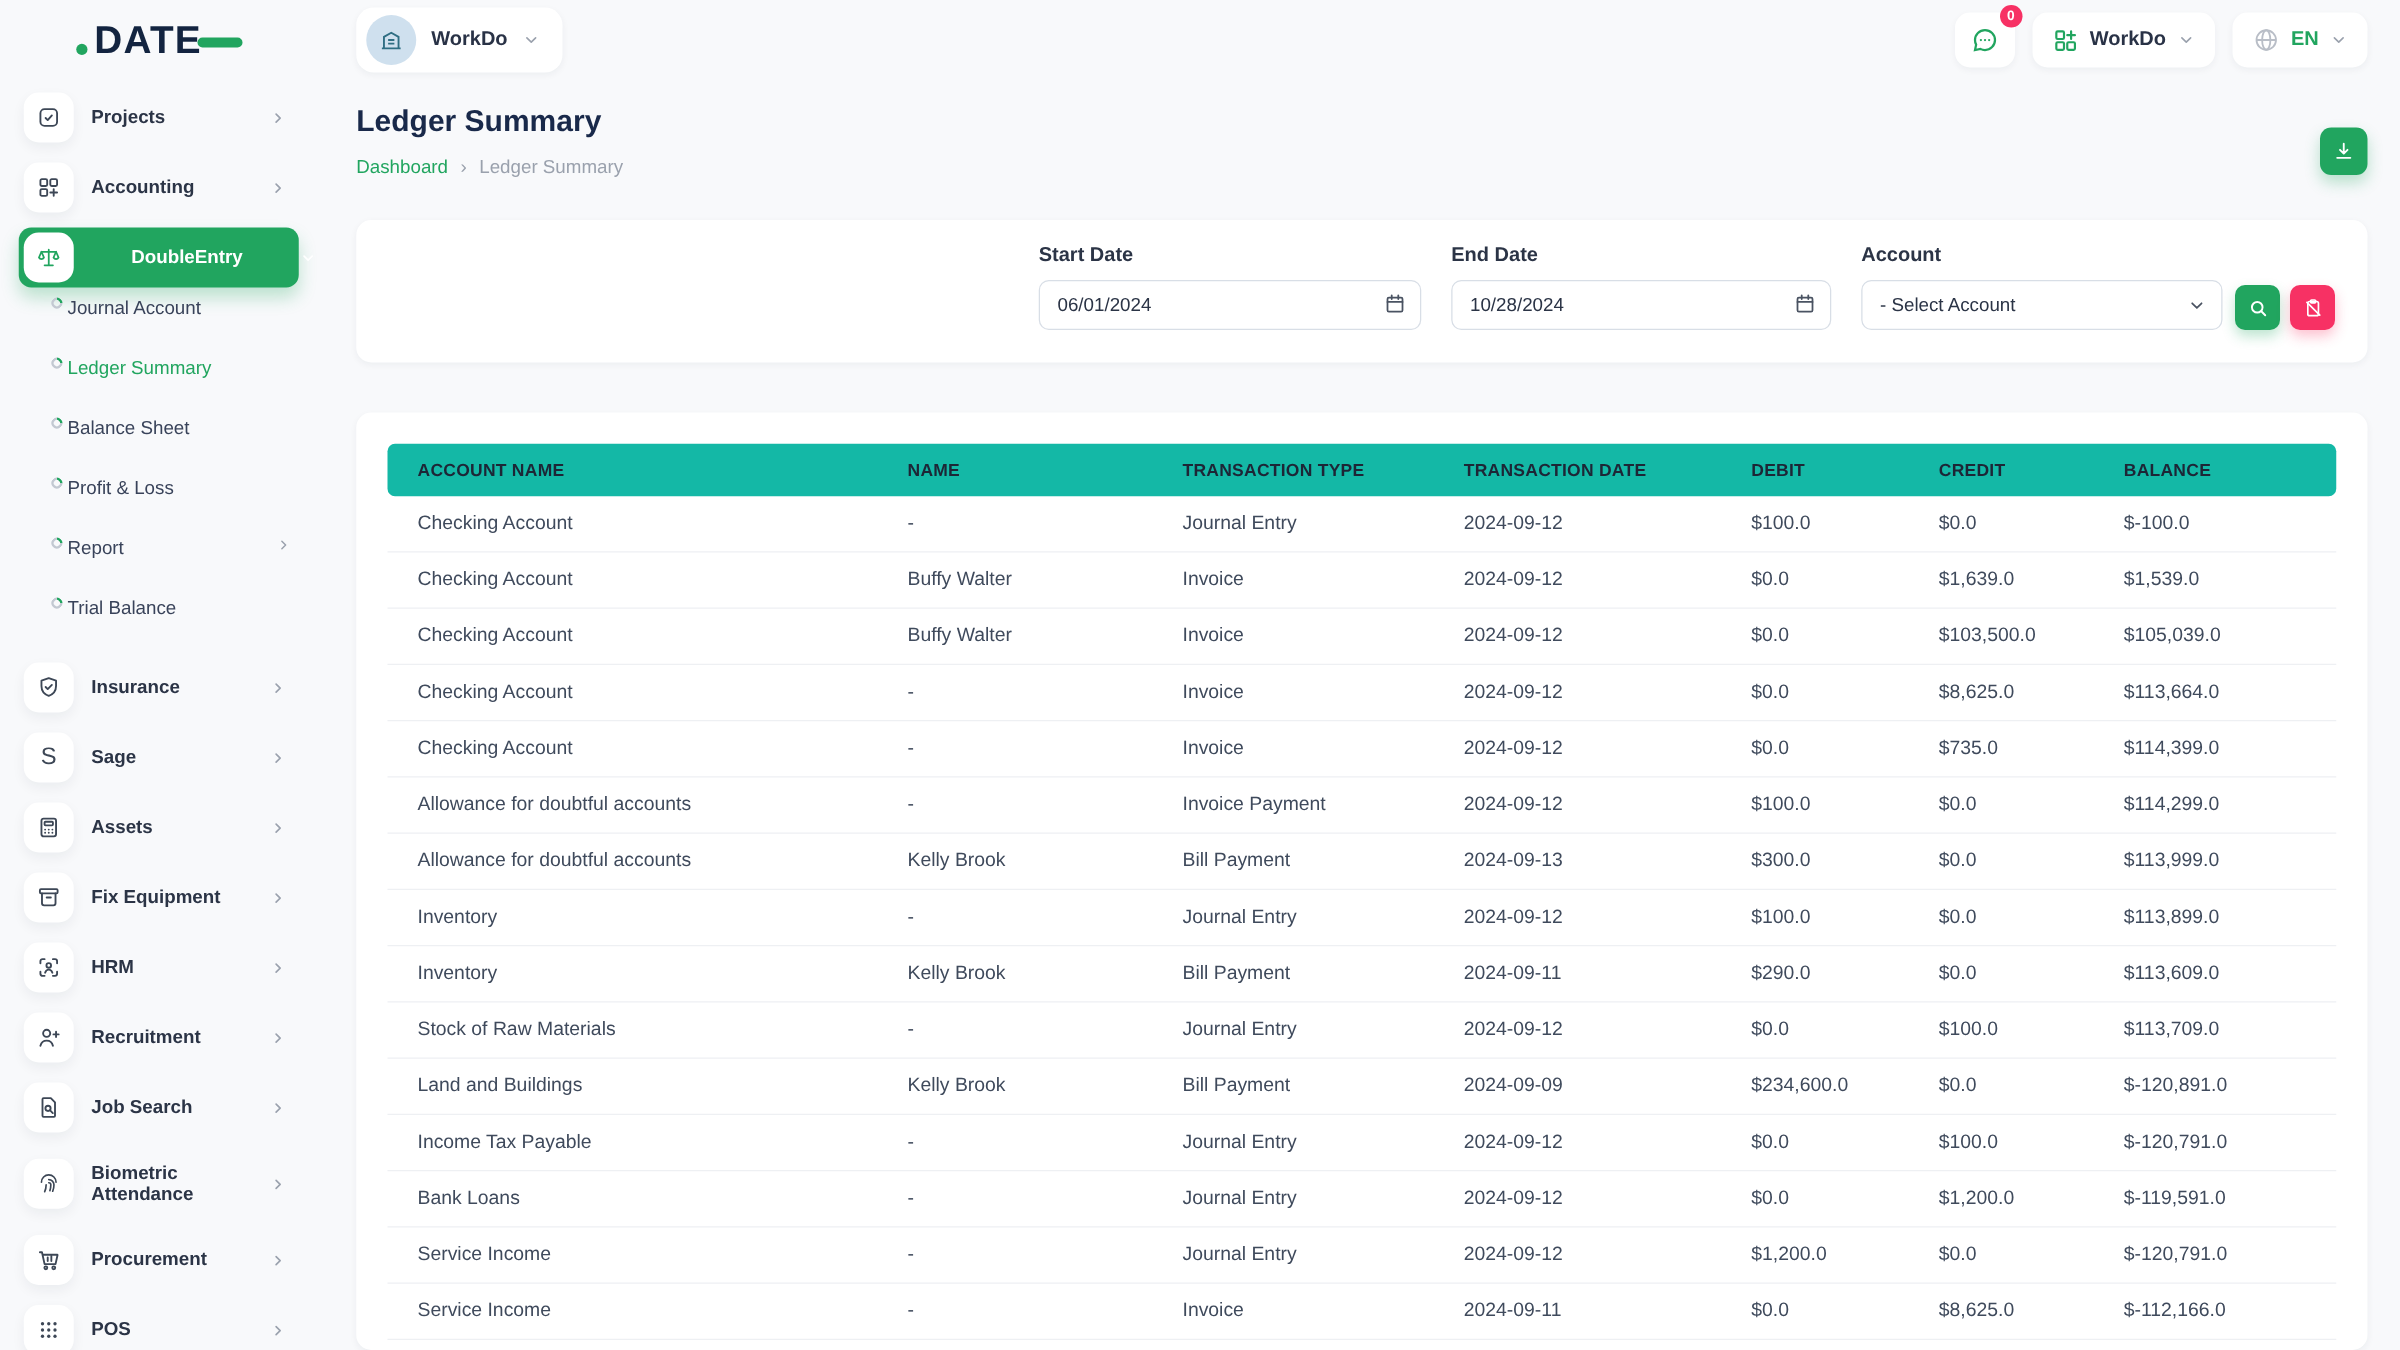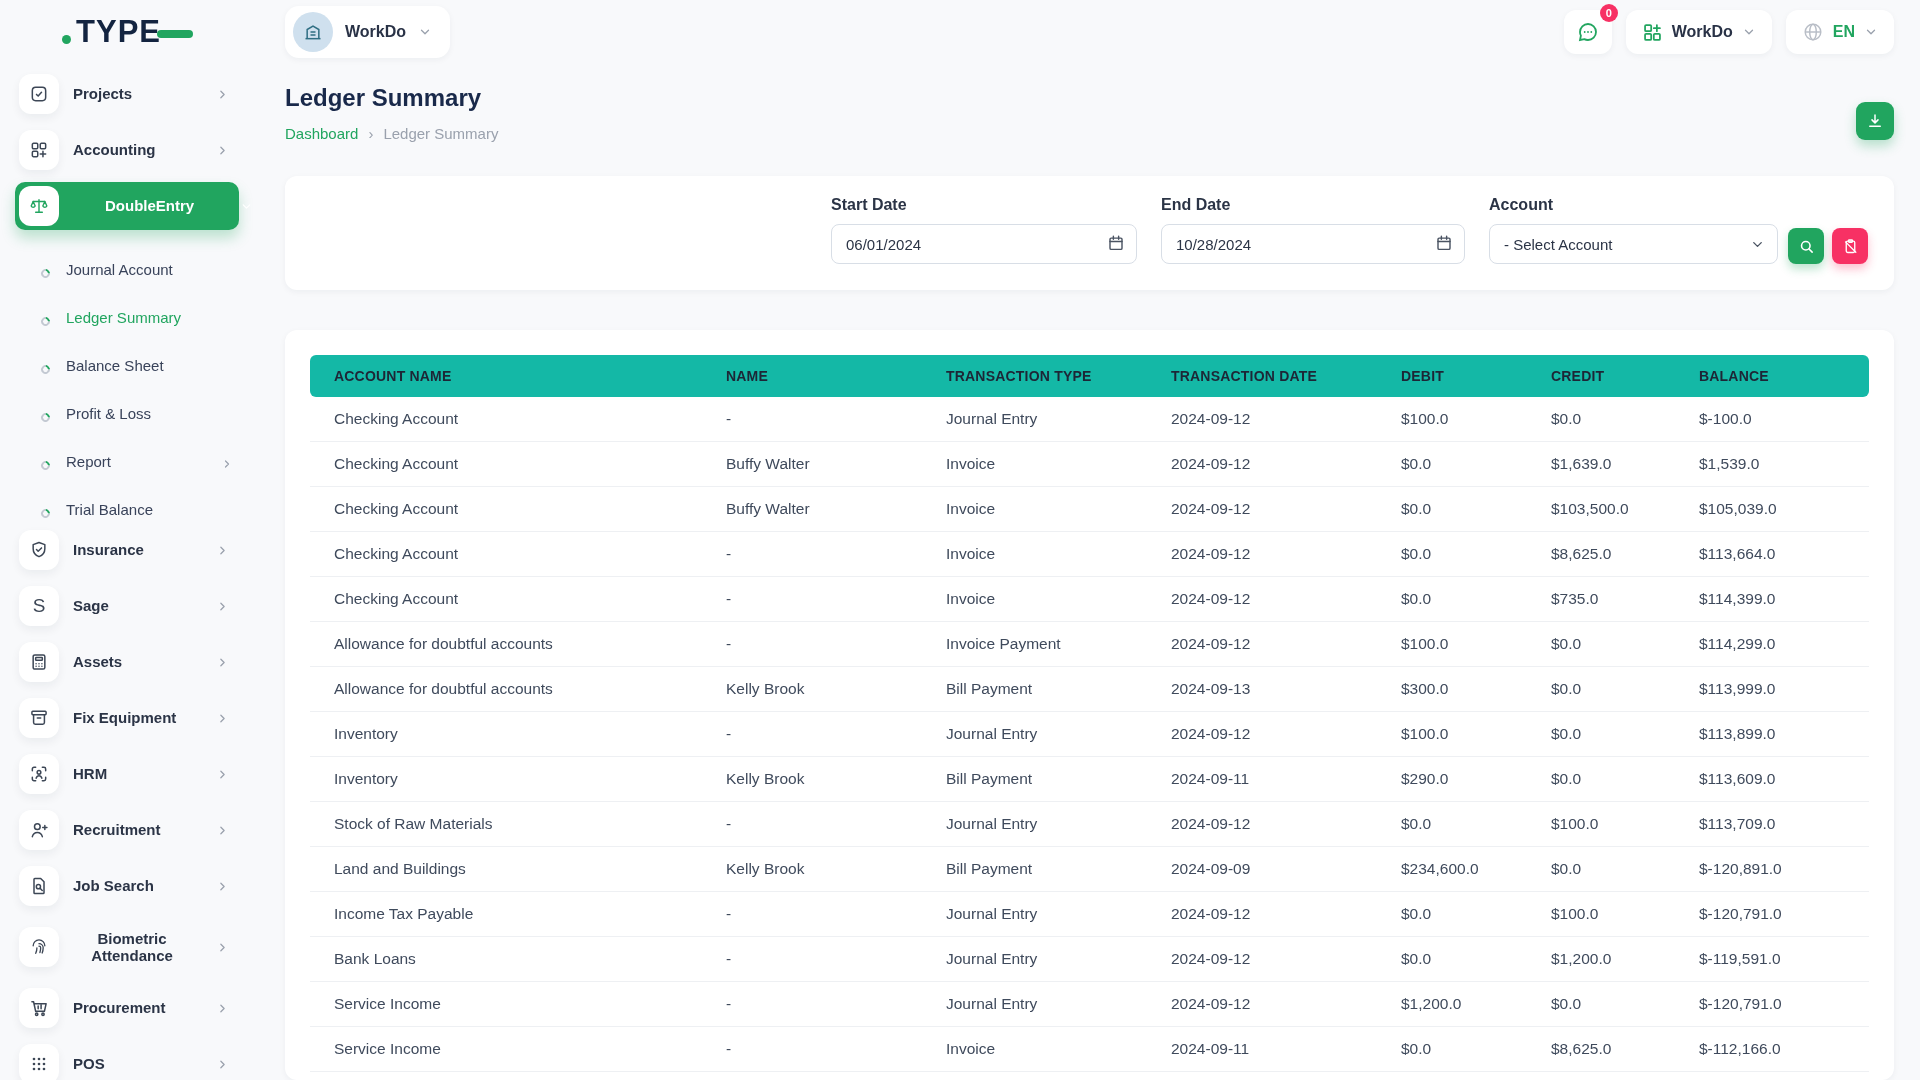--- a/index.html
+++ b/index.html
@@ -32,28 +32,28 @@
   .green { color:#21a55f; }
   .muted { color:#b9bec7; }
   
   .shell { flex:1; display:flex; min-height:0; }
   
   .sidebar { width:255px; flex:0 0 auto; padding:6px 16px 0 15px; overflow:hidden; }
   .nav-item { height:48px; margin-bottom:8px; display:flex; align-items:center; gap:14px;
     padding:0 10px 0 4px; border-radius:10px; cursor:pointer; }
   .icon-card { width:40px; height:40px; flex:0 0 auto; background:#fff; border-radius:12px;
     box-shadow:0 4px 10px rgba(22,28,45,.06); display:flex; align-items:center; justify-content:center; color:#3d4756; }
-  .nav-label { font-size:15px; font-weight:600; color:#2b3446; line-height:1.15;text-align:center; }
+  .nav-label { font-size:15px; font-weight:600; color:#2b3446; line-height:1.15; }
   .nav-item .chev { margin-left:auto; }
   .nav-item.active { background:#21a55f; box-shadow:0 8px 14px rgba(33,165,95,.28); padding:0 14px 0 4px;gap:46px;}
   .nav-item.active .nav-label { color:#fff; font-weight:700; }
   .nav-item.active .chev { color:#fff; }
   .nav-item.active .icon-card { color:#21a55f; box-shadow:none; }
   .nav-item.tall { height:58px; }
-  .nav-sub { height:40px; margin-bottom:8px; display:flex; align-items:flex-end; gap:16px; padding-left:26px; cursor:pointer;}
+  .nav-sub { height:40px; margin-bottom:8px; display:flex; align-items:flex-start; gap:4px; padding-left:26px; cursor:pointer;}
   .bullet { width:9px; height:9px; flex:0 0 auto; border-radius:50%;
     border:2px solid #c3c9d2; border-top-color:#21a55f; transform:rotate(45deg); }
   .nav-sub-label { font-size:15px; font-weight:500; color:#39435a; }
   .nav-sub.active .nav-sub-label { color:#21a55f; }
   .nav-sub .chev { margin-left:auto; margin-right:6px; }
   
   .main { flex:1; min-width:0; padding:20px 26px 0 30px; display:flex; flex-direction:column; }
   .page-head { position:relative; margin-bottom:34px; }
   .page-title { font-size:24px; font-weight:700; color:#19294a; margin-bottom:13px;}
   .crumbs { display:flex; align-items:center; gap:10px; font-size:15px; }
@@ -90,21 +90,21 @@
   .td { font-size:15.5px; color:#3f4a5c; padding-left:24px; white-space:nowrap; overflow:hidden; text-overflow:ellipsis;}
   svg { display:block; }
 </style>
 </head>
 <body>
 
 <div class="topbar">
   <div class="logo-wrap">
     <div class="logo">
       <span class="logo-dot"></span>
-      <span class="logo-text">TYPE</span>
+      <span class="logo-text">DATE</span>
       <span class="logo-bar"></span>
     </div>
   </div>
   <div class="topbar-main">
     <div class="ws-pill">
       <span class="ws-avatar">
         <svg width="20" height="20" viewBox="0 0 24 24" fill="none" stroke="currentColor" stroke-width="1.8">
             <path d="M5 20V9l7-4 7 4v11"></path>
             <path d="M3 20h18"></path>
             <path d="M9 12h6M9 15.5h6"></path>

